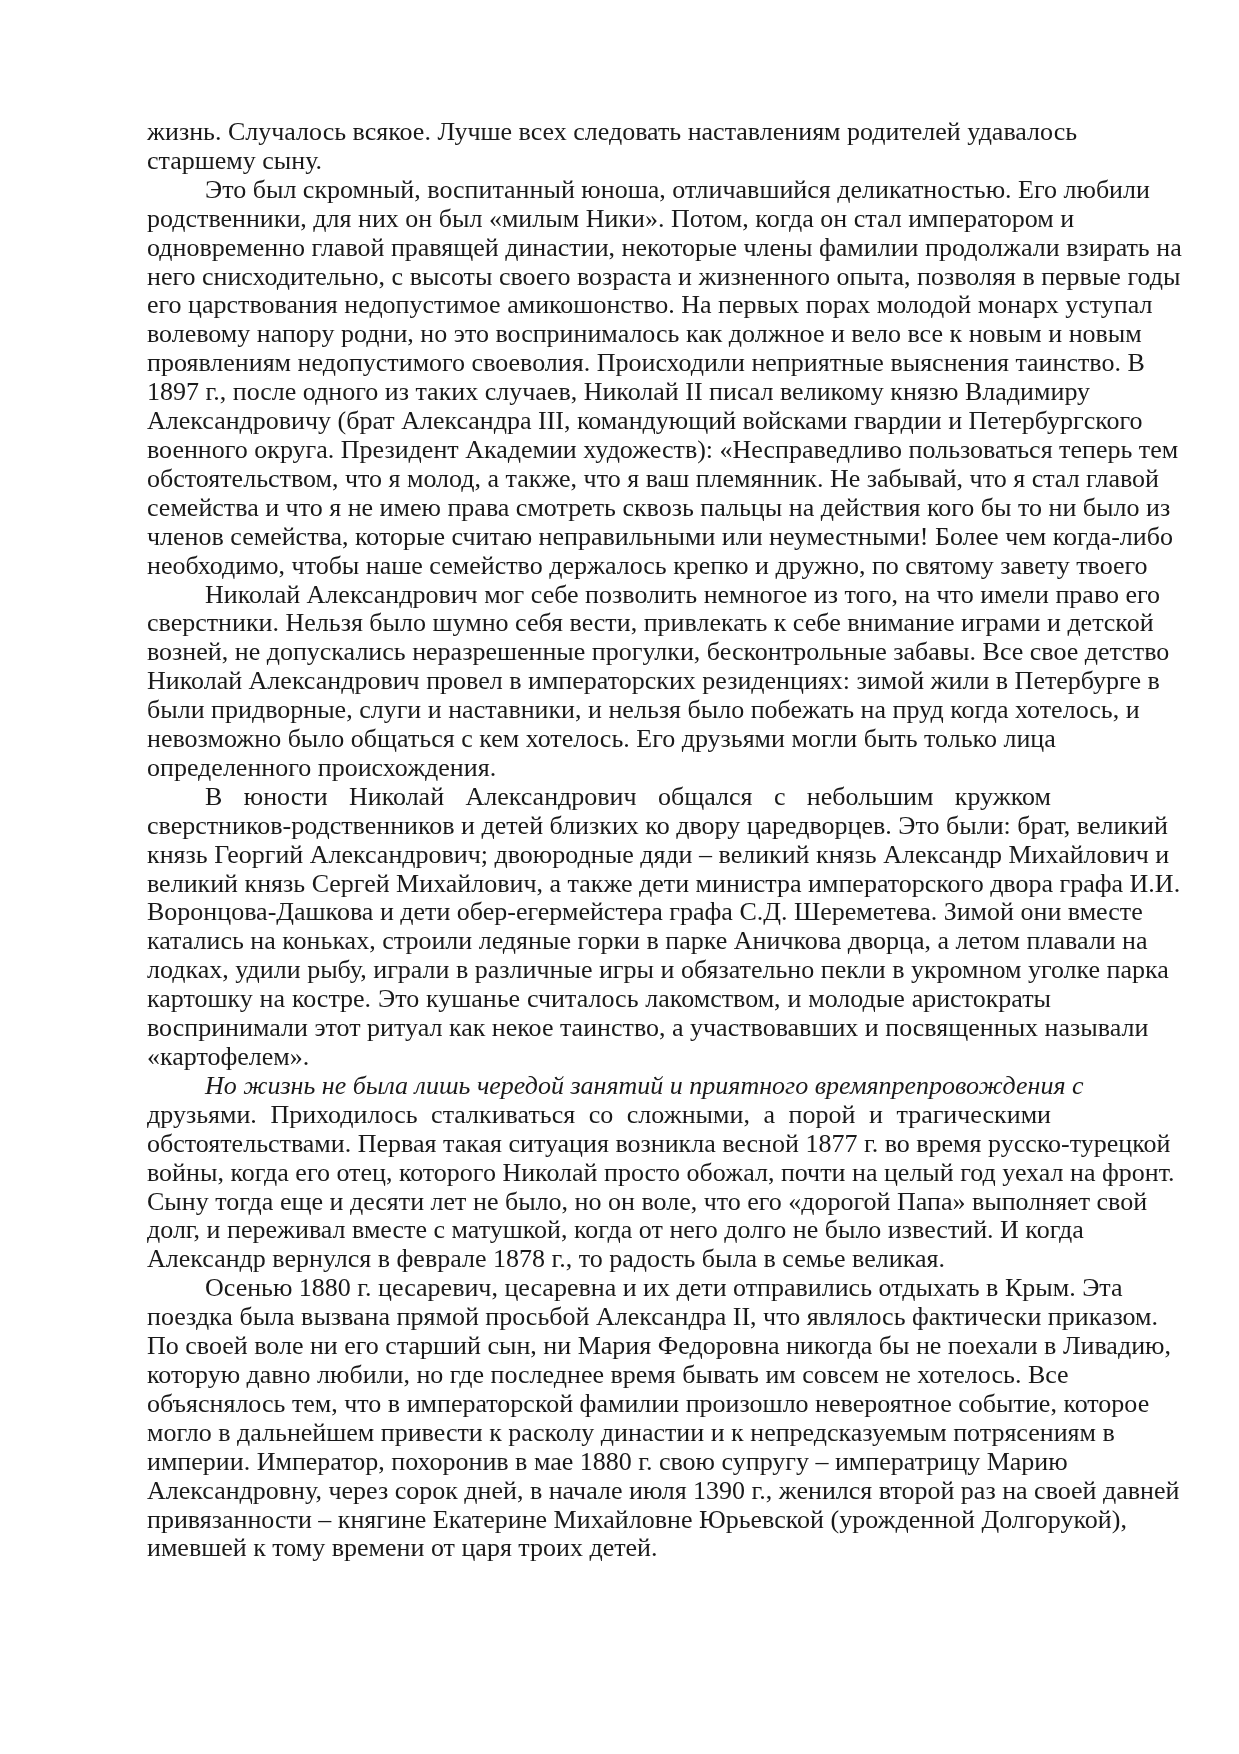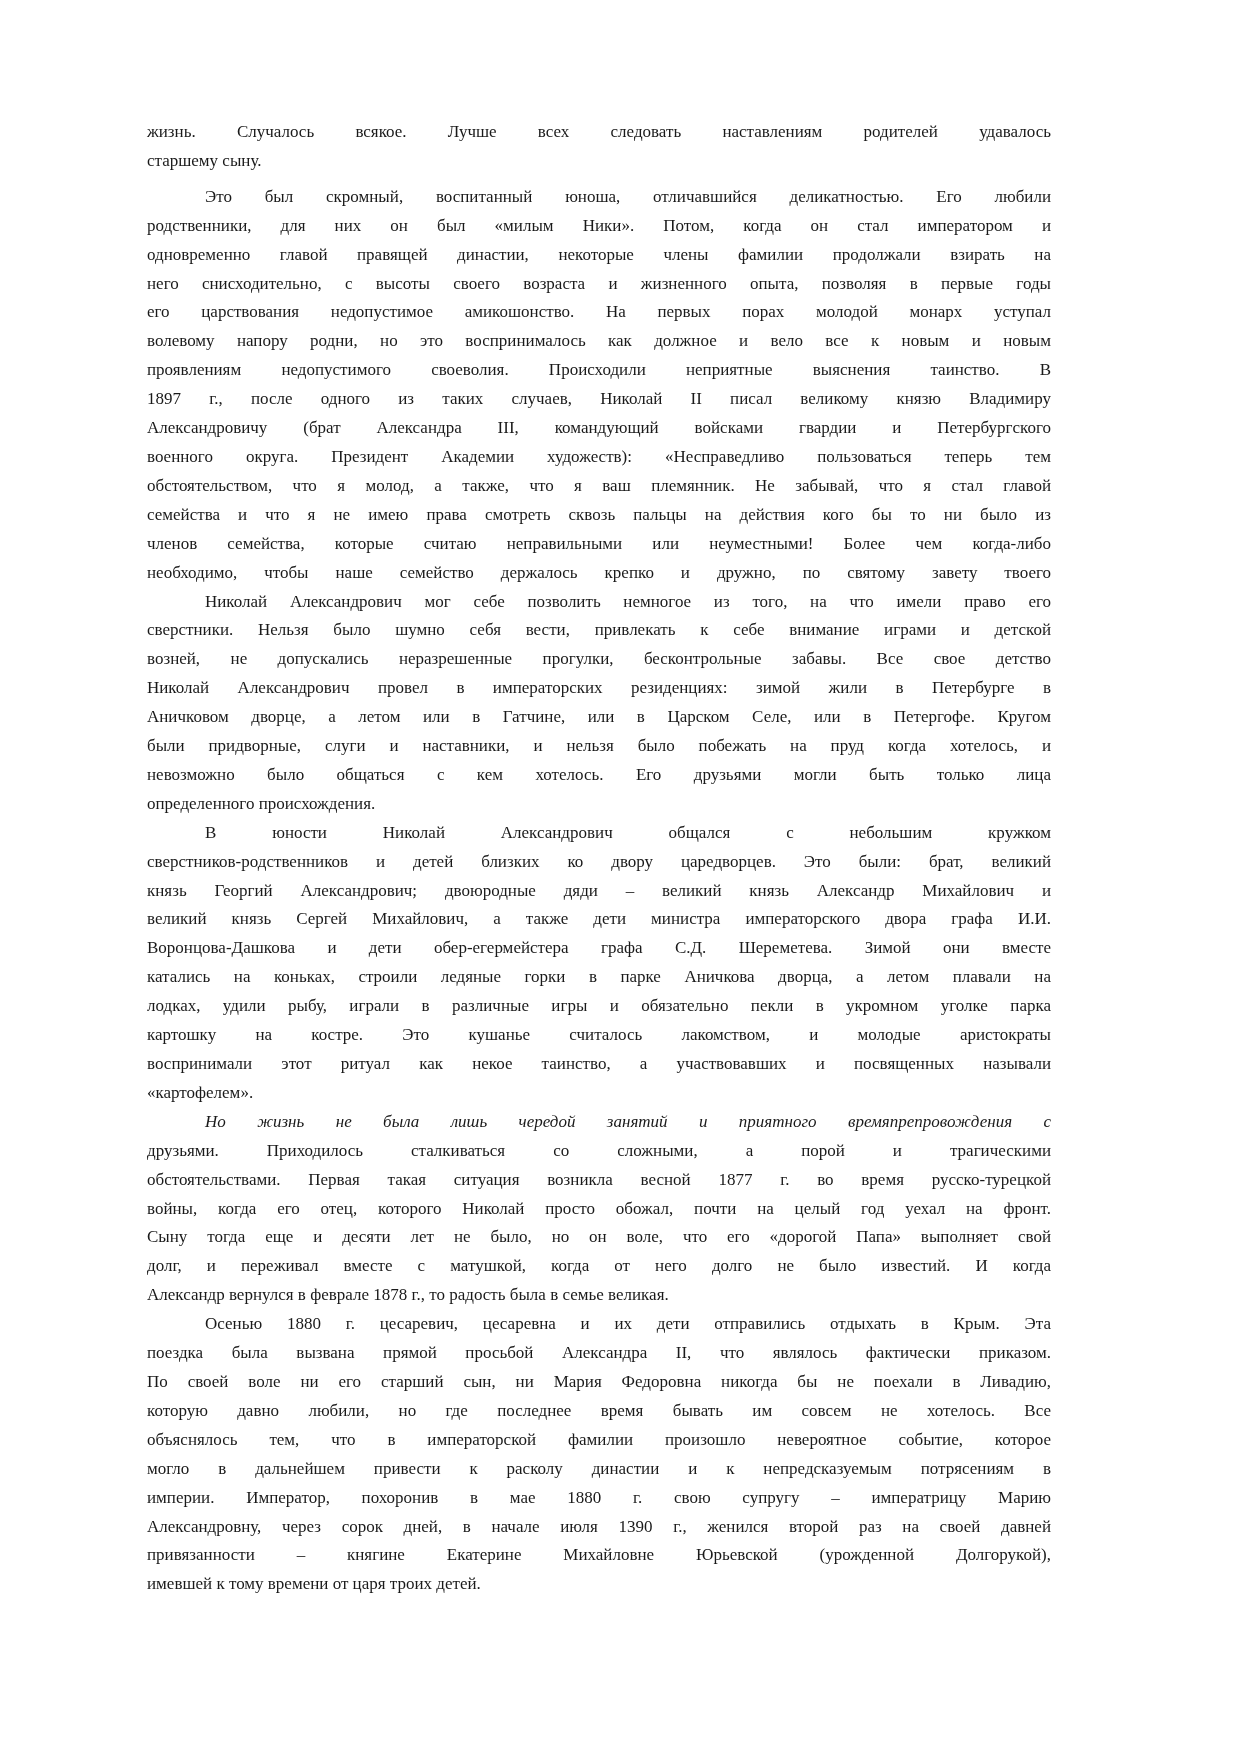--- a/index.html
+++ b/index.html
@@ -3,58 +3,57 @@
 <meta charset="utf-8">
 <style>
   html, body { margin: 0; padding: 0; background: #ffffff; }
   body { width: 1239px; height: 1754px; position: relative; overflow: hidden; }
   .page {
     position: absolute;
     left: 147px;
     top: 118px;
     width: 904px;
     font-family: "Liberation Serif", serif;
-    font-size: 17px;
+    font-size: 26px;
     line-height: 28.9px;
     color: #1a1a1a;
   }
   .para { margin: 0; text-align: justify; text-indent: 0; }
   .para .ln { display: block; text-align: justify; text-align-last: justify; white-space: nowrap; }
   .para .ln.last { text-align-last: left; }
 </style>
 </head>
 <body>
 
 <div class="page" id="page">
     <p class="para">
       <span class="ln">жизнь. Случалось всякое. Лучше всех следовать наставлениям родителей удавалось</span>
       <span class="ln last">старшему сыну.</span>
     </p>
     <p class="para">
-      <span class="ln" style="text-indent: 58px; margin-top: 7px;">Это был скромный, воспитанный юноша, отличавшийся деликатностью. Его любили</span>
+      <span class="ln" style="text-indent: 58px;">Это был скромный, воспитанный юноша, отличавшийся деликатностью. Его любили</span>
       <span class="ln">родственники, для них он был «милым Ники». Потом, когда он стал императором и</span>
       <span class="ln">одновременно главой правящей династии, некоторые члены фамилии продолжали взирать на</span>
       <span class="ln">него снисходительно, с высоты своего возраста и жизненного опыта, позволяя в первые годы</span>
       <span class="ln">его царствования недопустимое амикошонство. На первых порах молодой монарх уступал</span>
       <span class="ln">волевому напору родни, но это воспринималось как должное и вело все к новым и новым</span>
       <span class="ln">проявлениям недопустимого своеволия. Происходили неприятные выяснения таинство. В</span>
       <span class="ln">1897 г., после одного из таких случаев, Николай II писал великому князю Владимиру</span>
       <span class="ln">Александровичу (брат Александра III, командующий войсками гвардии и Петербургского</span>
       <span class="ln">военного округа. Президент Академии художеств): «Несправедливо пользоваться теперь тем</span>
       <span class="ln">обстоятельством, что я молод, а также, что я ваш племянник. Не забывай, что я стал главой</span>
       <span class="ln">семейства и что я не имею права смотреть сквозь пальцы на действия кого бы то ни было из</span>
       <span class="ln">членов семейства, которые считаю неправильными или неуместными! Более чем когда-либо</span>
       <span class="ln">необходимо, чтобы наше семейство держалось крепко и дружно, по святому завету твоего</span>
     </p>
     <p class="para">
       <span class="ln" style="text-indent: 58px;">Николай Александрович мог себе позволить немногое из того, на что имели право его</span>
       <span class="ln">сверстники. Нельзя было шумно себя вести, привлекать к себе внимание играми и детской</span>
       <span class="ln">возней, не допускались неразрешенные прогулки, бесконтрольные забавы. Все свое детство</span>
       <span class="ln">Николай Александрович провел в императорских резиденциях: зимой жили в Петербурге в</span>
-      <span class="ln">Аничковом дворце, а летом или в Гатчине, или в Царском Селе, или в Петергофе. Кругом</span>
       <span class="ln">были придворные, слуги и наставники, и нельзя было побежать на пруд когда хотелось, и</span>
       <span class="ln">невозможно было общаться с кем хотелось. Его друзьями могли быть только лица</span>
       <span class="ln last">определенного происхождения.</span>
     </p>
     <p class="para">
       <span class="ln" style="text-indent: 58px;">В юности Николай Александрович общался с небольшим кружком</span>
       <span class="ln">сверстников-родственников и детей близких ко двору царедворцев. Это были: брат, великий</span>
       <span class="ln">князь Георгий Александрович; двоюродные дяди – великий князь Александр Михайлович и</span>
       <span class="ln">великий князь Сергей Михайлович, а также дети министра императорского двора графа И.И.</span>
       <span class="ln">Воронцова-Дашкова и дети обер-егермейстера графа С.Д. Шереметева. Зимой они вместе</span>

